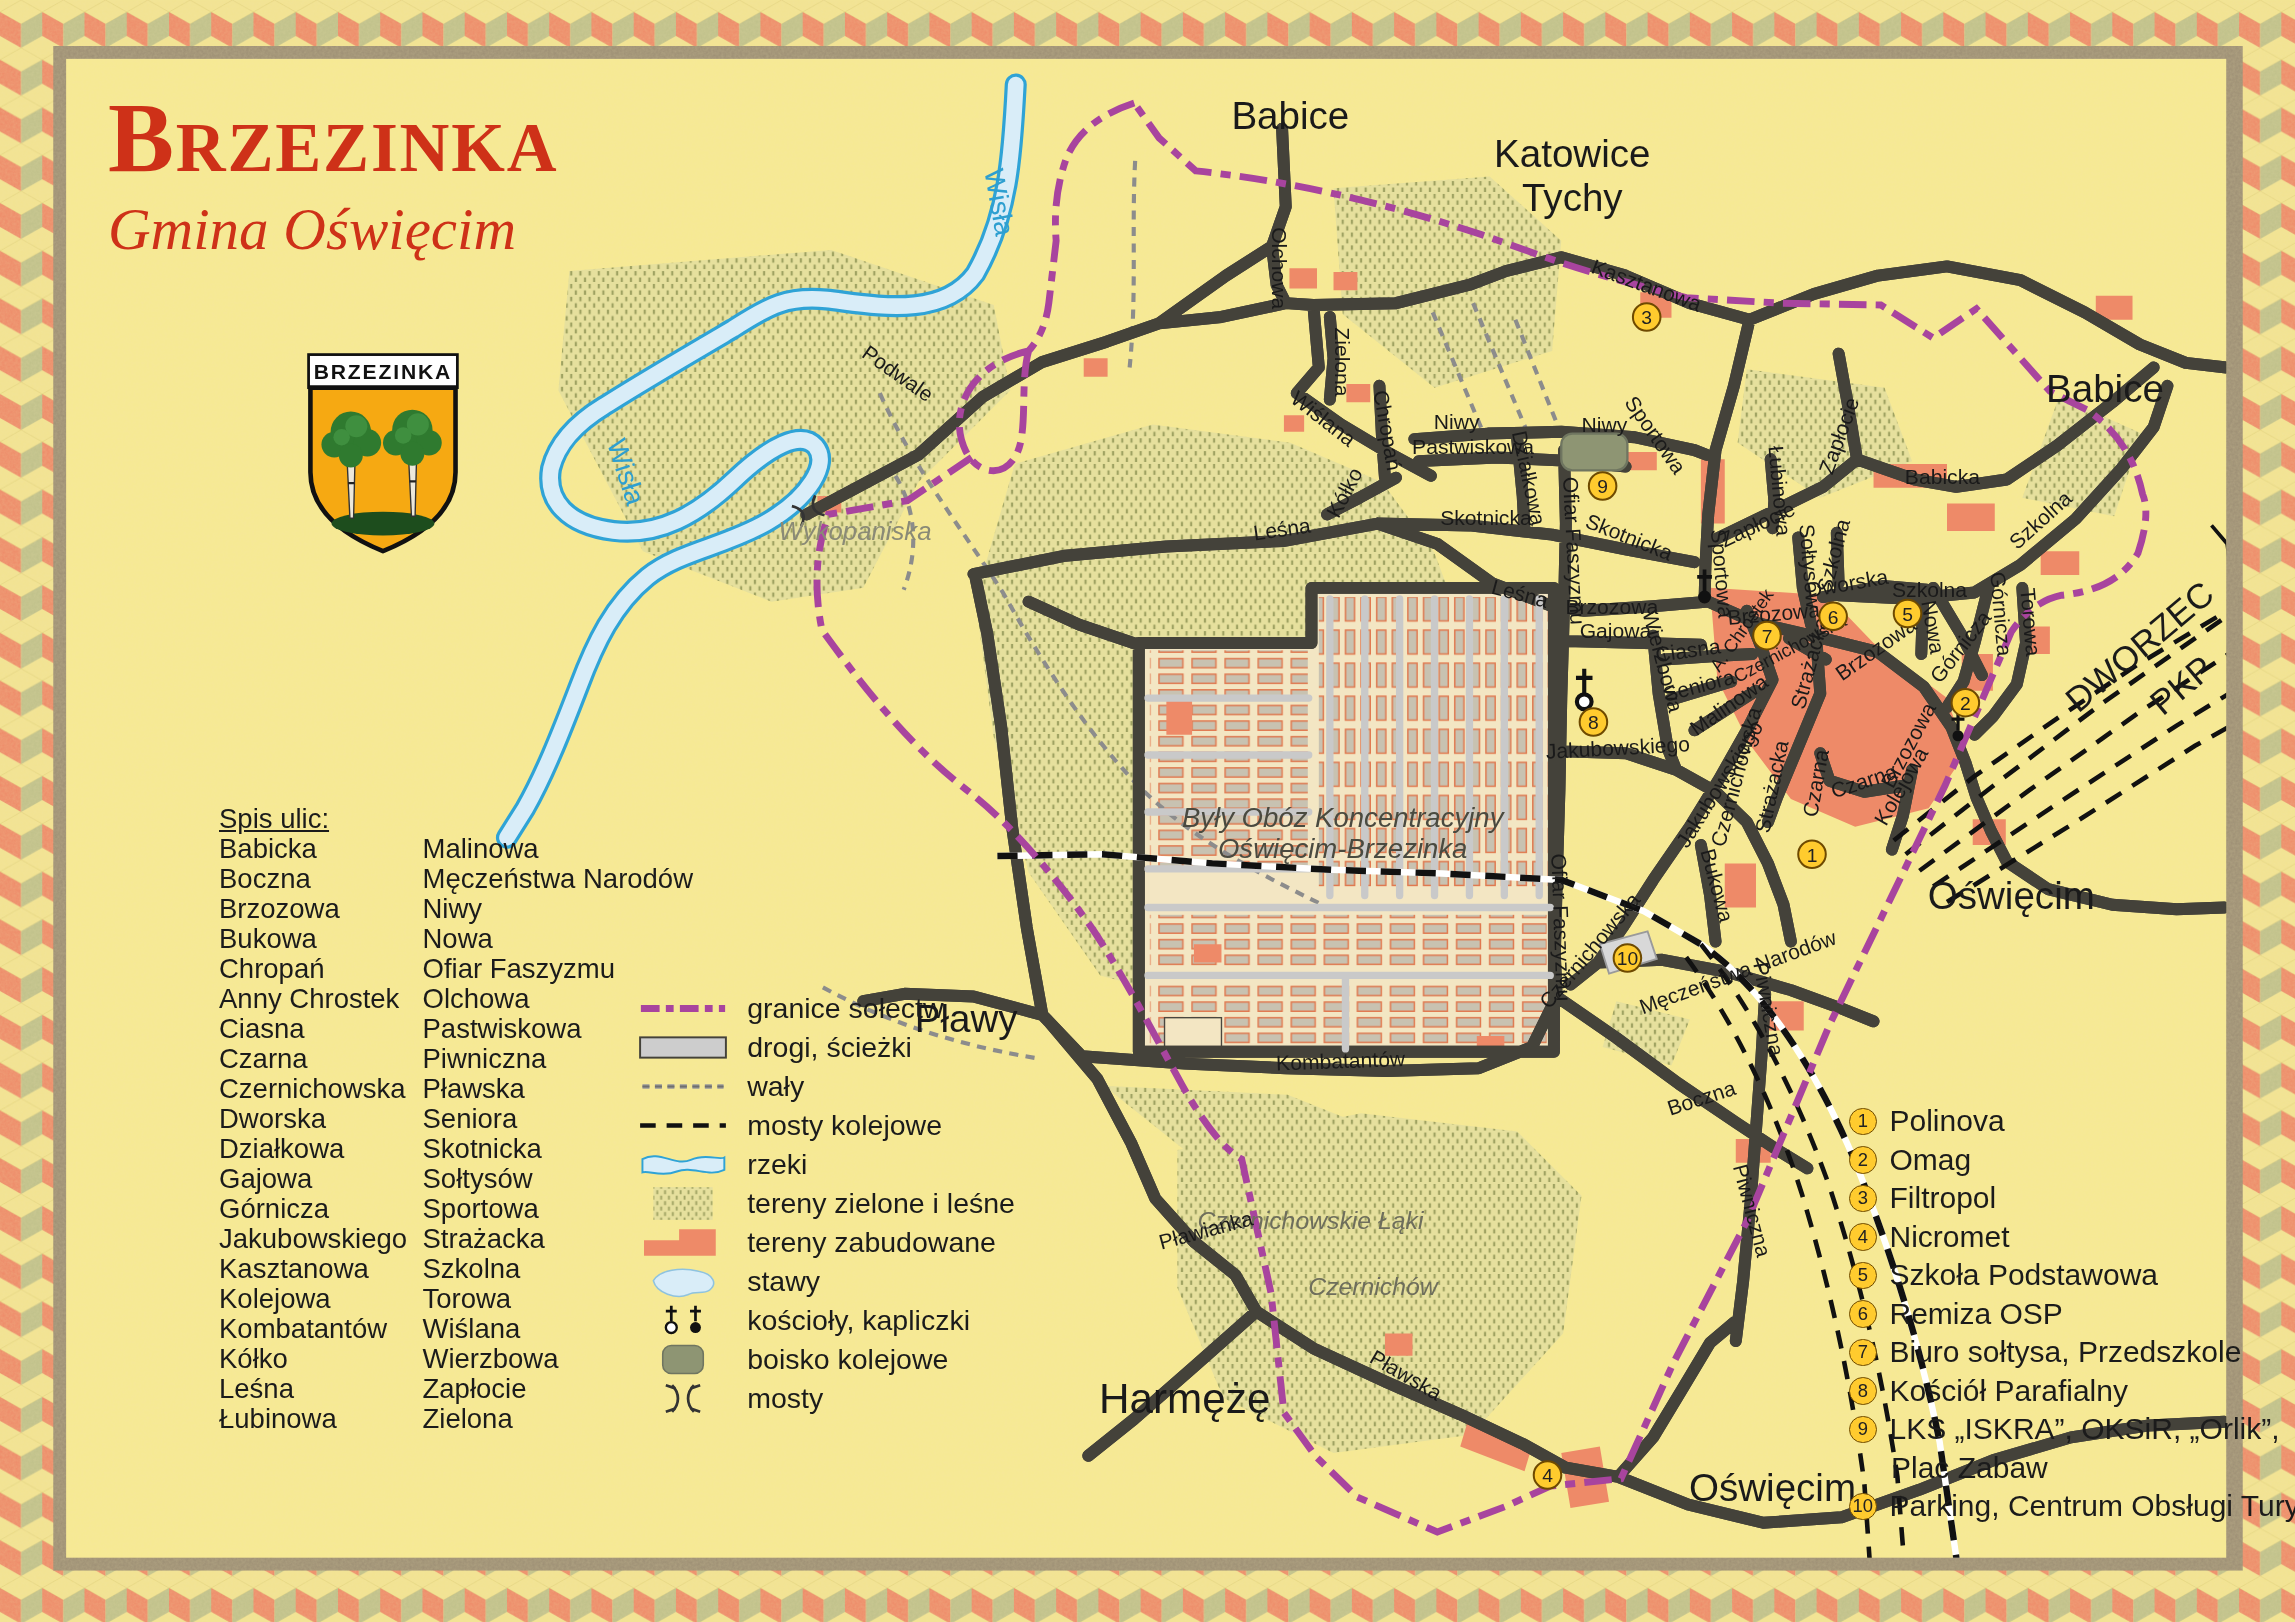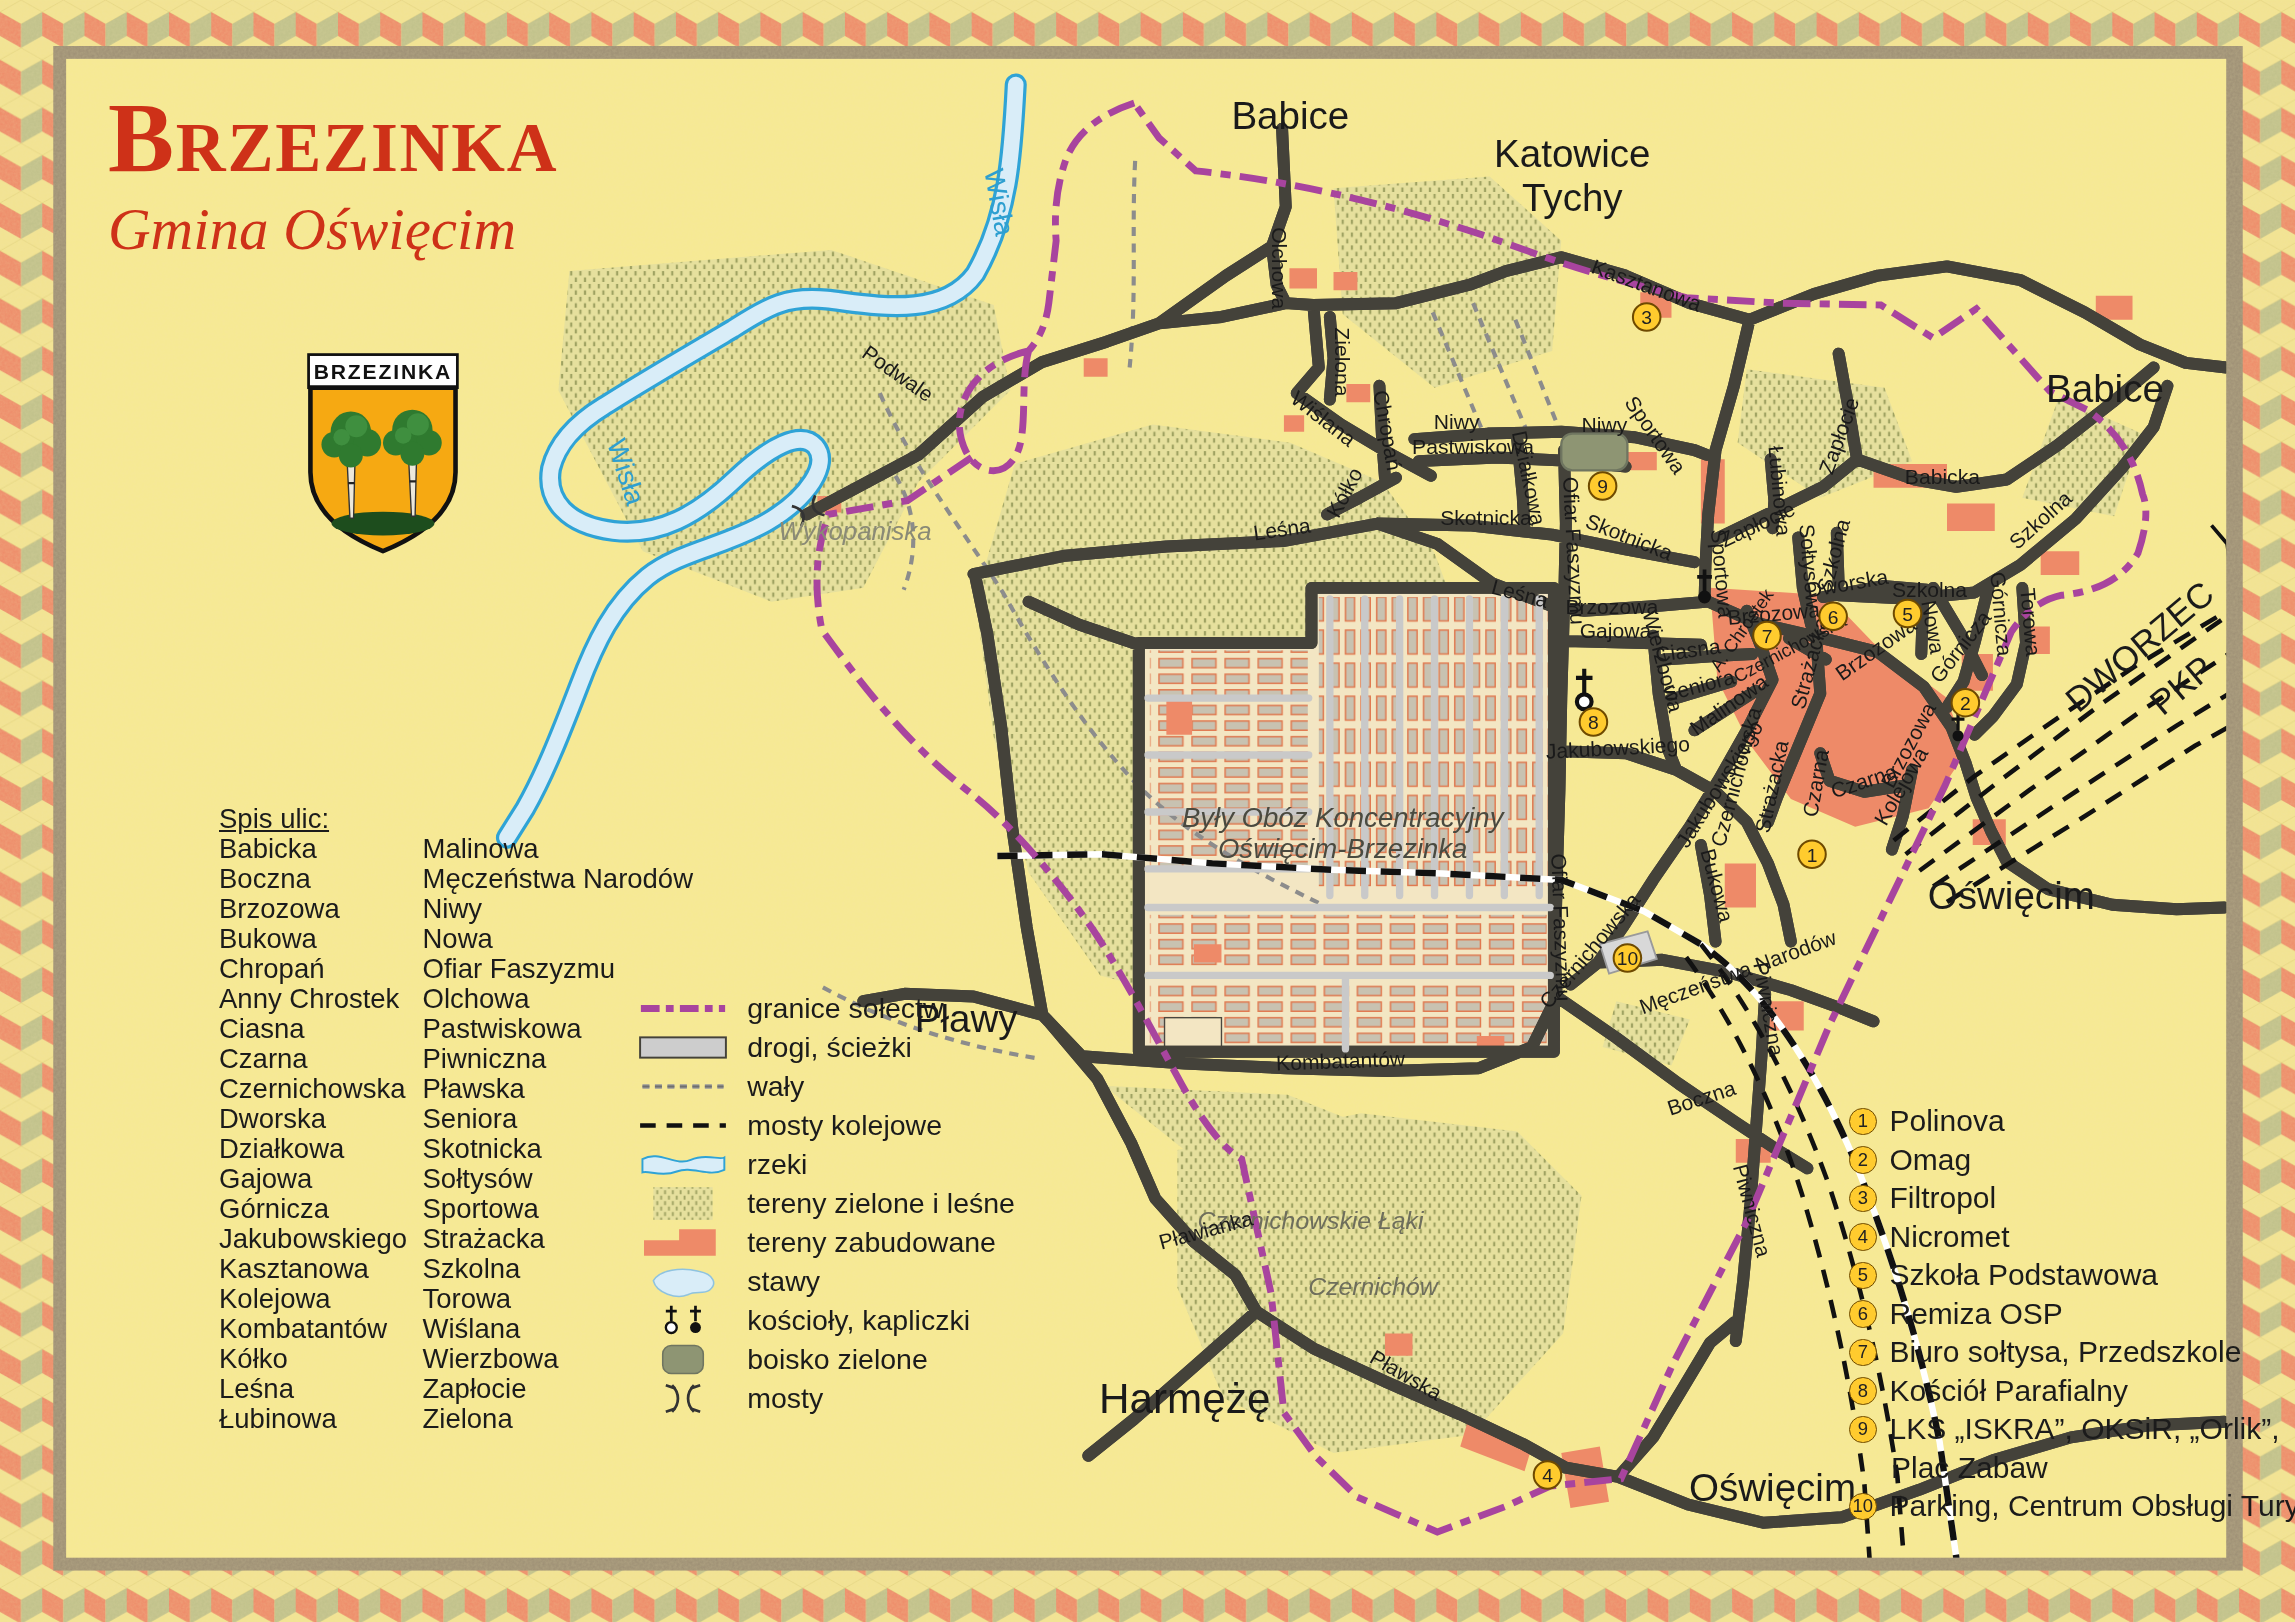--- a/index.html
+++ b/index.html
@@ -542,21 +542,21 @@
       <div class="legend-row">
         <svg class="legend-icon" viewBox="0 0 120 50">
           <use href="#sym-church"></use>
         </svg>
         <div class="legend-label">kościoły, kapliczki</div>
       </div>
       <div class="legend-row">
         <svg class="legend-icon" viewBox="0 0 120 50">
           <use href="#sym-pitch"></use>
         </svg>
-        <div class="legend-label">boisko zielone</div>
+        <div class="legend-label">boisko kolejowe</div>
       </div>
       <div class="legend-row">
         <svg class="legend-icon" viewBox="0 0 120 50">
           <use href="#sym-bridge"></use>
         </svg>
         <div class="legend-label">mosty</div>
       </div>
     </div>
 
 <div class="poi-legend" id="poi-rows">

